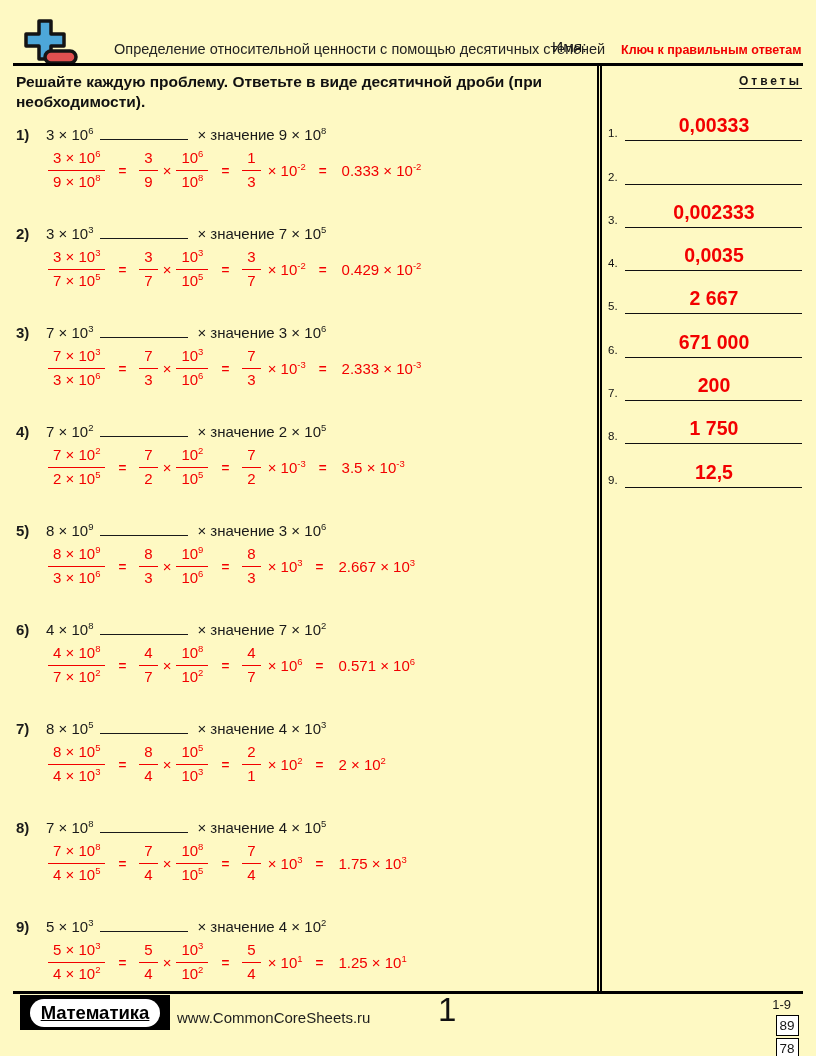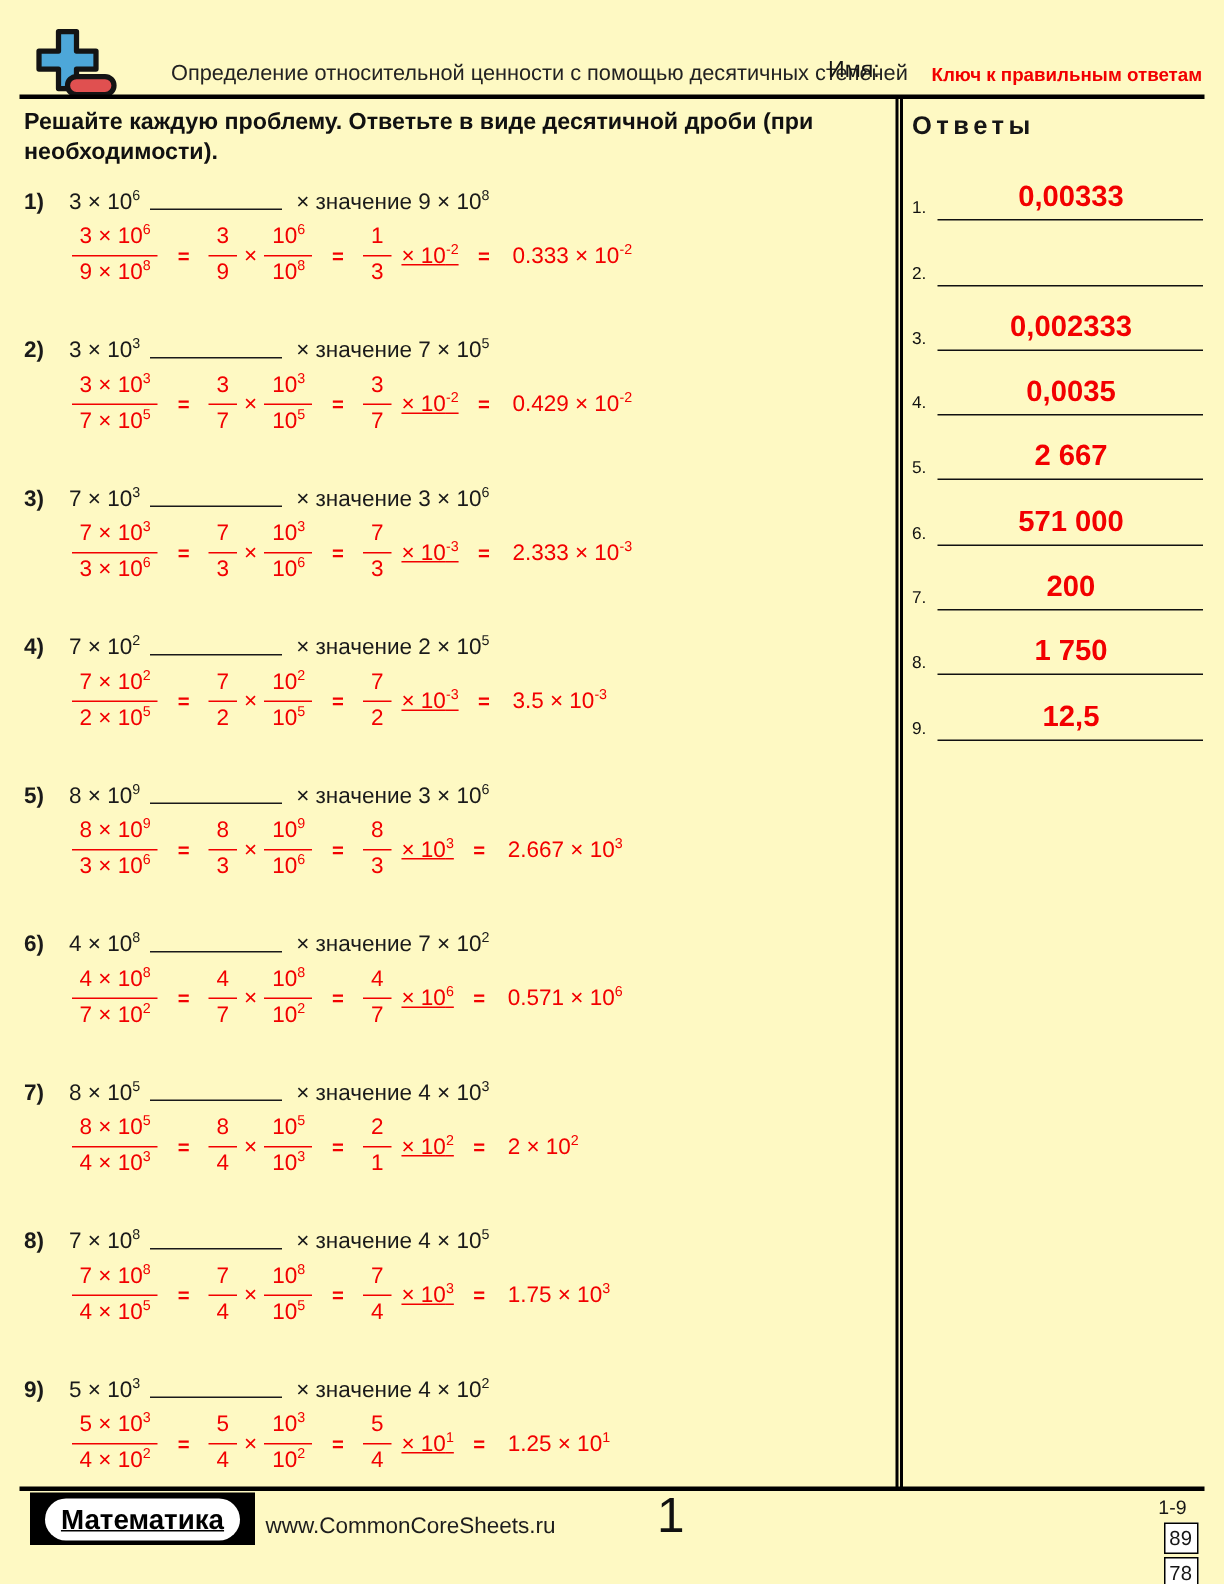--- a/index.html
+++ b/index.html
@@ -23,27 +23,27 @@
   .pnum{font-weight:bold;width:30px;flex:0 0 30px;font-size:15px;}
   .blank{display:inline-block;width:88px;border-bottom:1.7px solid #1a1a1a;align-self:flex-end;margin:0 9px 3px 7px;height:0;}
   sup{font-size:9.5px;line-height:0;}
 
   .solution{display:flex;align-items:center;color:var(--red);font-size:15px;margin:7px 0 0 32px;white-space:nowrap;}
   .frac{display:inline-flex;flex-direction:column;align-items:center;text-align:center;line-height:1.12;}
   .fr-top{display:block;padding:0 5px 3px;border-bottom:1.7px solid currentColor;white-space:nowrap;}
   .fr-bot{display:block;padding:3px 5px 0;white-space:nowrap;}
   .eq{margin:0 13px;font-size:13.5px;font-weight:bold;}
   .tm{margin:0 5px;}
-  .pw{margin-left:7px;text-decoration:underline;}
+  .pw{margin-left:7px;}
   .res{margin-left:2px;}
 
   
   .divider{position:absolute;left:597px;top:64px;height:928px;width:0;border-left:5px double #000;}
   .answers-col{position:absolute;left:608px;top:70px;width:194px;}
-  .answers-title{text-align:left;font-size:17px;font-weight:bold;letter-spacing:3px;text-underline-offset:3px;margin-top:4px;}
+  .answers-title{text-align:right;font-size:12px;font-weight:bold;letter-spacing:3px;text-decoration:underline;text-underline-offset:3px;margin-top:4px;}
   .answer-item{position:relative;height:43.3px;}
   .answer-item:first-of-type{margin-top:11px;}
   .answer-num{position:absolute;left:0;bottom:3px;font-size:11.5px;color:#111;}
   .answer-val{position:absolute;left:18px;right:0;bottom:5px;text-align:center;color:var(--red);font-weight:bold;font-size:19.5px;}
   .answer-line{position:absolute;left:17px;right:0;bottom:1px;height:0;border-bottom:1.7px solid #111;}
 
   
   .footer-rule{position:absolute;left:13px;right:13px;top:991px;height:2.5px;background:#000;}
   .badge{position:absolute;left:20px;top:995px;width:150px;height:35px;background:#000;display:flex;align-items:center;justify-content:center;}
   .badge-pill{background:#fff;color:#000;font-weight:bold;font-size:18.5px;padding:3px 11px;border-radius:18px;white-space:nowrap;text-decoration:underline;}
@@ -388,21 +388,21 @@
           <span class="answer-val">0,0035</span>
           <span class="answer-line"></span>
         </div>
         <div class="answer-item">
           <span class="answer-num">5.</span>
           <span class="answer-val">2 667</span>
           <span class="answer-line"></span>
         </div>
         <div class="answer-item">
           <span class="answer-num">6.</span>
-          <span class="answer-val">571 000</span>
+          <span class="answer-val">671 000</span>
           <span class="answer-line"></span>
         </div>
         <div class="answer-item">
           <span class="answer-num">7.</span>
           <span class="answer-val">200</span>
           <span class="answer-line"></span>
         </div>
         <div class="answer-item">
           <span class="answer-num">8.</span>
           <span class="answer-val">1 750</span>

